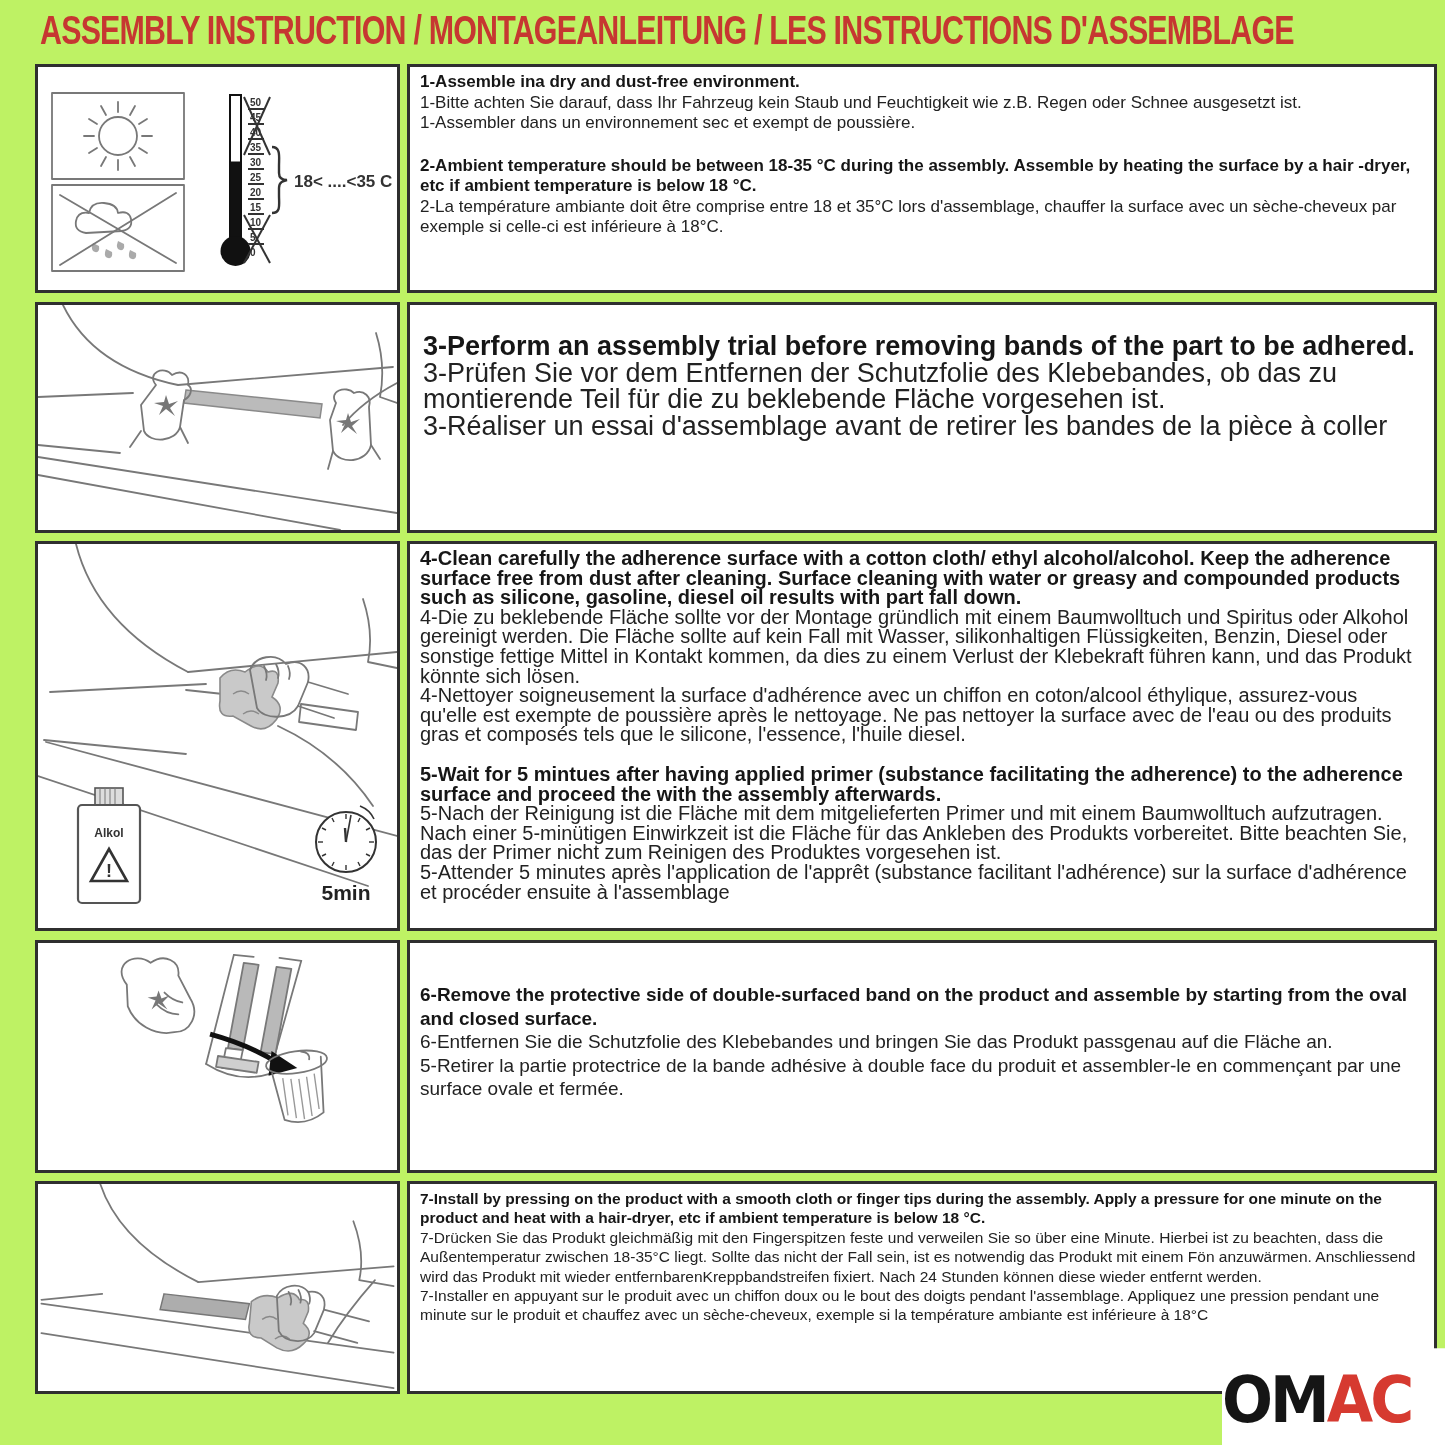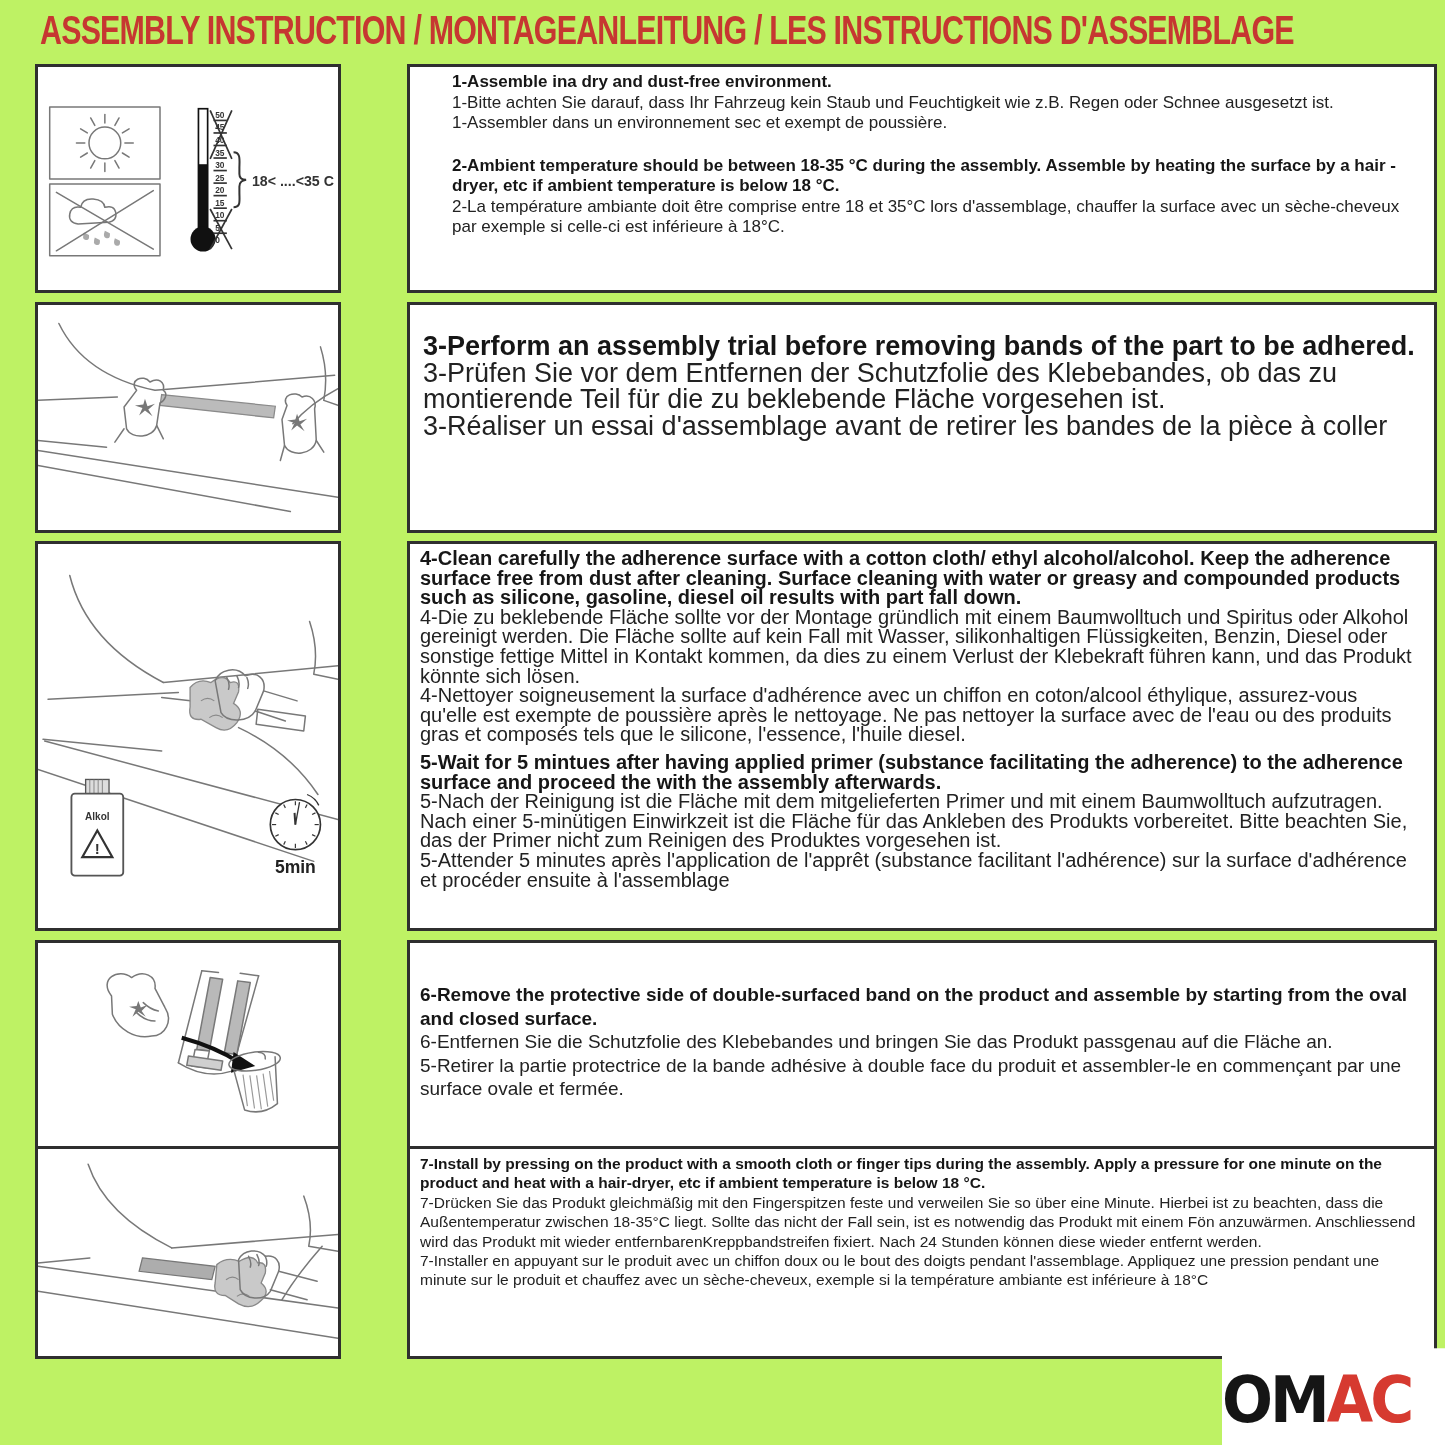--- a/index.html
+++ b/index.html
@@ -2,36 +2,36 @@
 <html><head>
 <meta charset="utf-8">
 <style>
   html,body{margin:0;padding:0;background:#fff;}
   .page{position:relative;width:1445px;height:1445px;background:#bef264;
         font-family:"Liberation Sans",sans-serif;color:#222;overflow:hidden;}
   .title{position:absolute;left:40px;top:8px;color:#c63731;font-weight:bold;
          font-size:38px;letter-spacing:-1px;white-space:nowrap;
          transform:scaleX(.8) scaleY(1.05);transform-origin:left top;}
   .box{position:absolute;background:#fff;border:3px solid #2f2f2f;box-sizing:border-box;}
-  .illu{left:35px;width:306px;}
+  .illu{left:35px;width:365px;}
   .txtbox{left:407px;width:1030px;}
   .r1{top:64px;height:229px;}
   .r2{top:302px;height:231px;}
   .r3{top:541px;height:390px;}
   .r4{top:940px;height:233px;}
-  .r5{top:1146px;height:213px;}
+  .r5{top:1181px;height:213px;}
   .illu svg{display:block;width:100%;height:100%;}
   .txt{padding:5px 14px 0 10px;}
   .txt p{margin:0;}
   .head{font-weight:bold;color:#161616;}
-  .t1{font-size:17px;line-height:20.5px;margin-left:32px;}
+  .t1{font-size:17px;line-height:20.5px;}
   .t1 .step+.step{margin-top:22px;}
   .t2{font-size:27px;line-height:26.5px;padding-top:28px;padding-left:13px;}
   .t3{font-size:20px;line-height:19.6px;}
-  .t3 .step+.step{margin-top:8px;}
+  .t3 .step+.step{margin-top:20px;}
   .t4{font-size:19px;line-height:23.5px;padding-top:40px;}
   .t5{font-size:15.5px;line-height:19.4px;padding-top:5px;}
   .logo{position:absolute;left:1222px;top:1352px;width:223px;height:93px;background:#fff;
         display:flex;align-items:center;z-index:5;
         font-family:"DejaVu Sans",sans-serif;font-weight:bold;font-size:60px;
         letter-spacing:-3px;transform:scaleY(1.08);}
   .logo .lb{color:#151515;}
   .logo .lr{color:#d63a30;}
   .ink{stroke:#787878;fill:none;stroke-width:1.8;stroke-linecap:round;stroke-linejoin:round;}
   .dark{stroke:#333;fill:none;stroke-width:2;}

